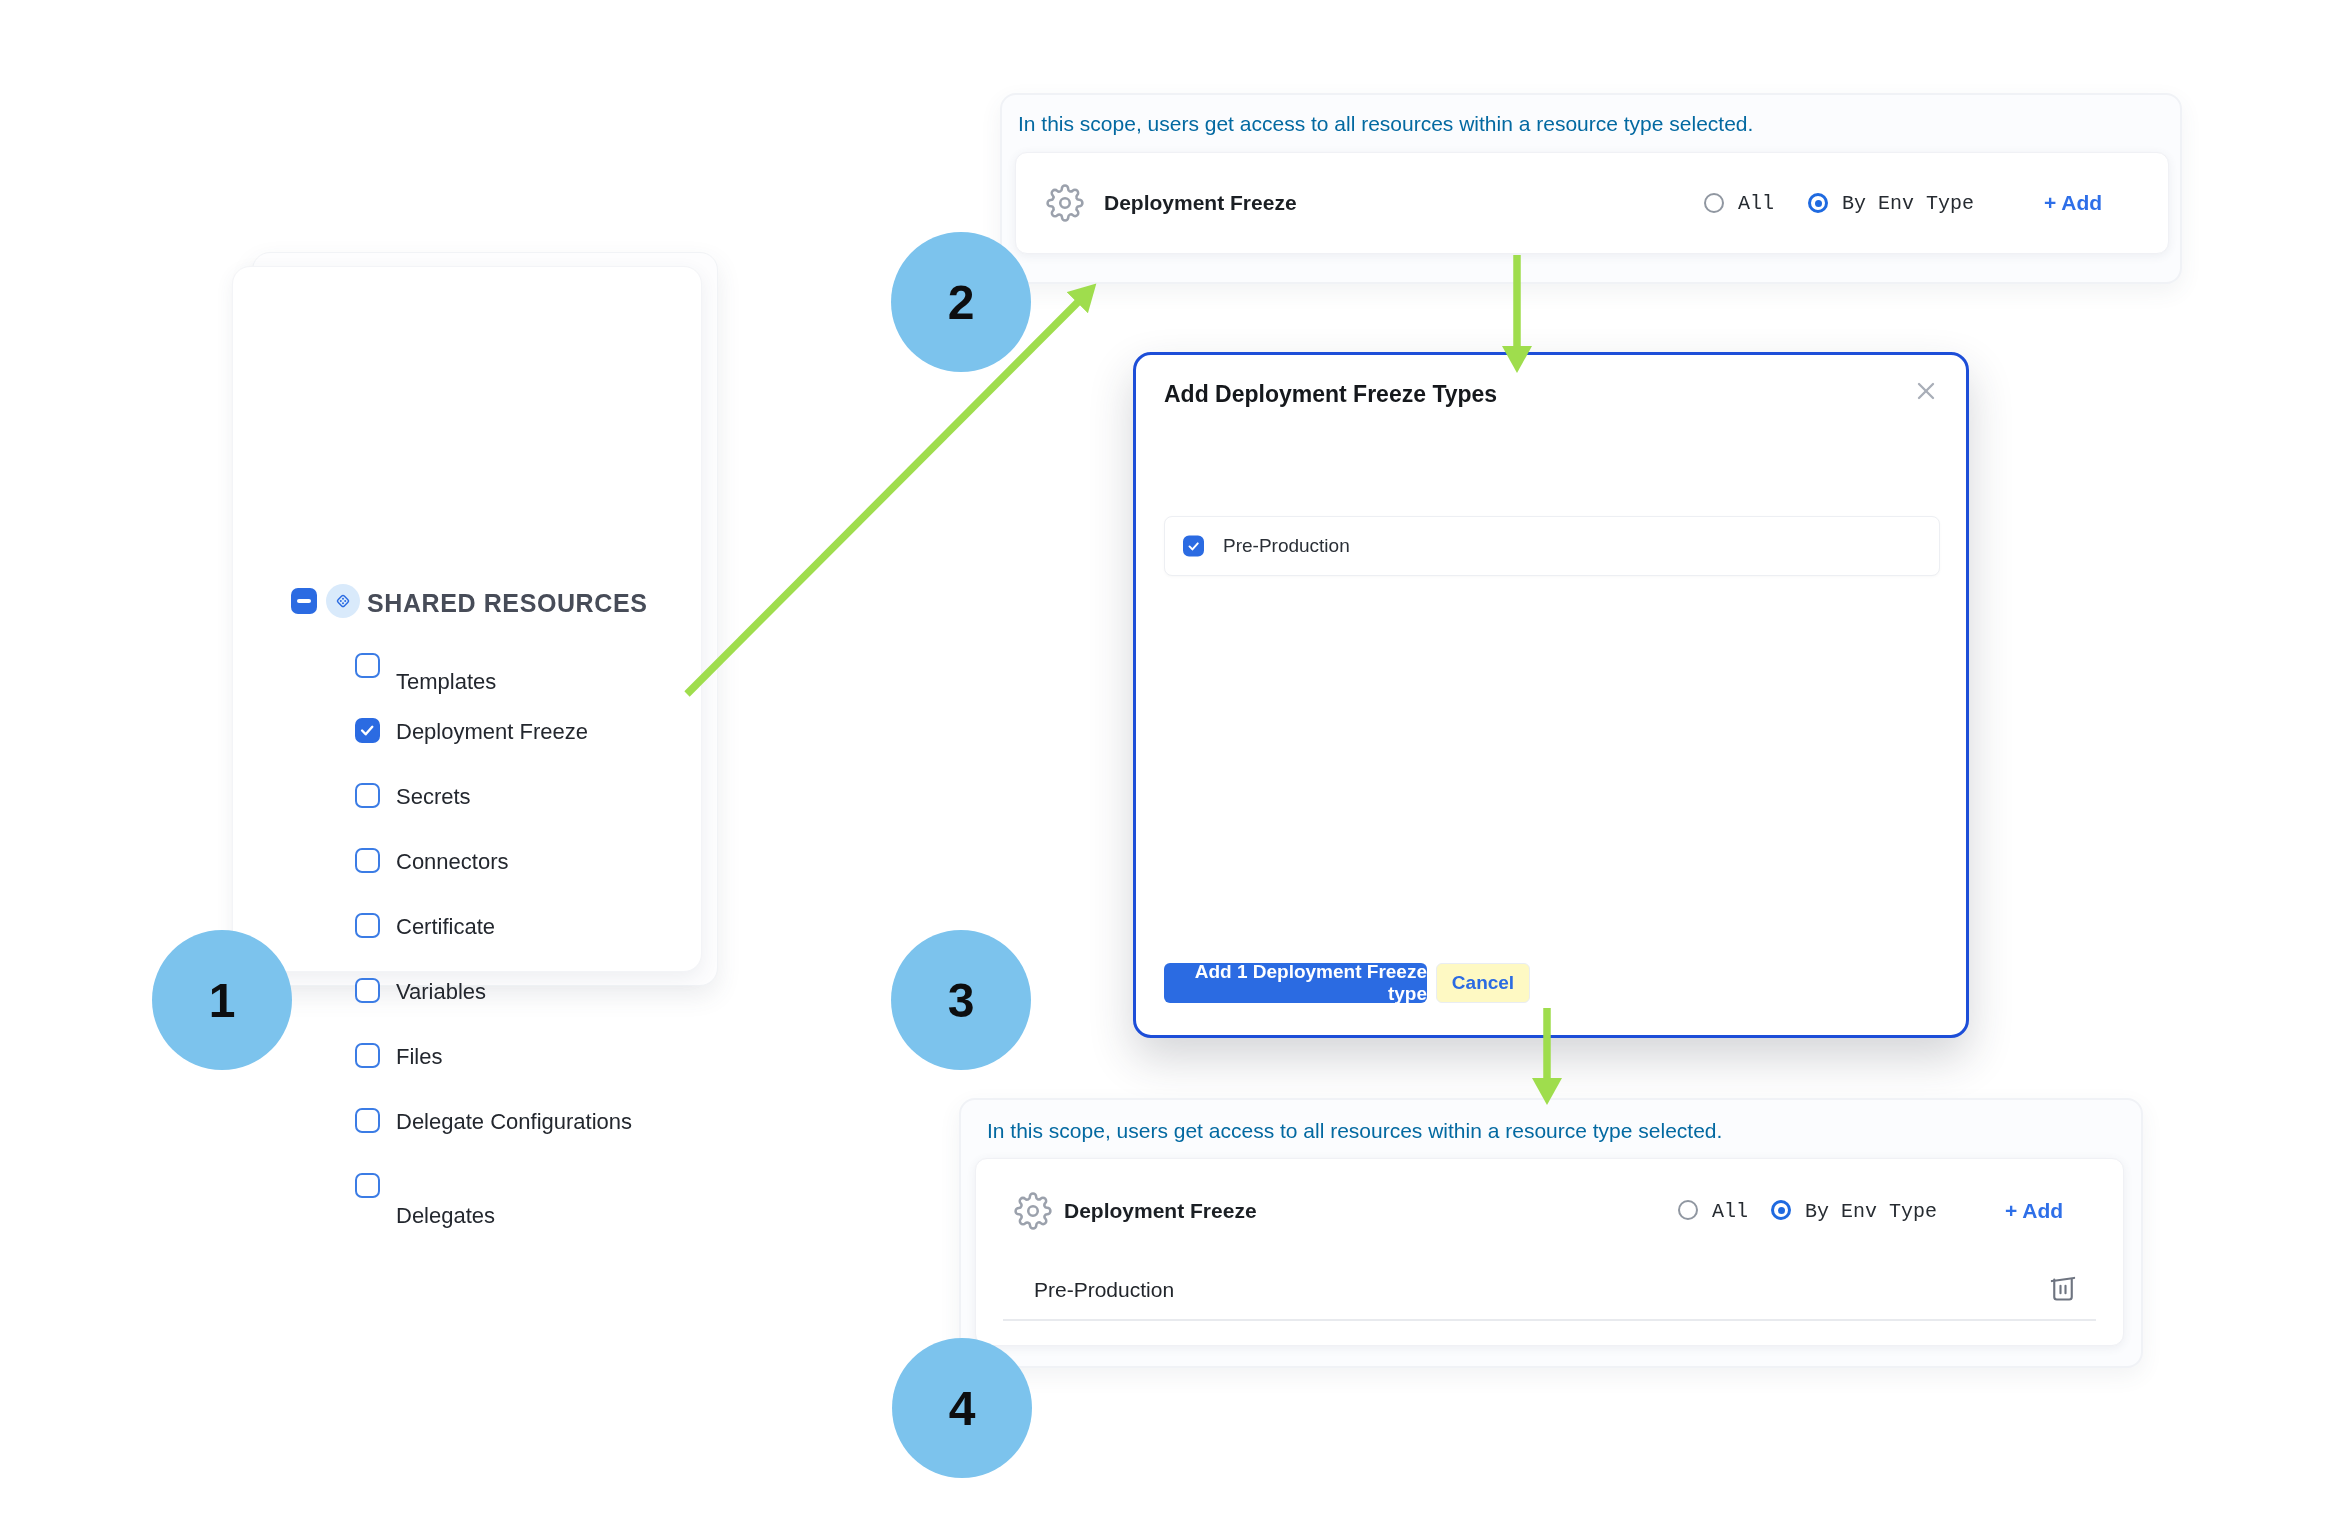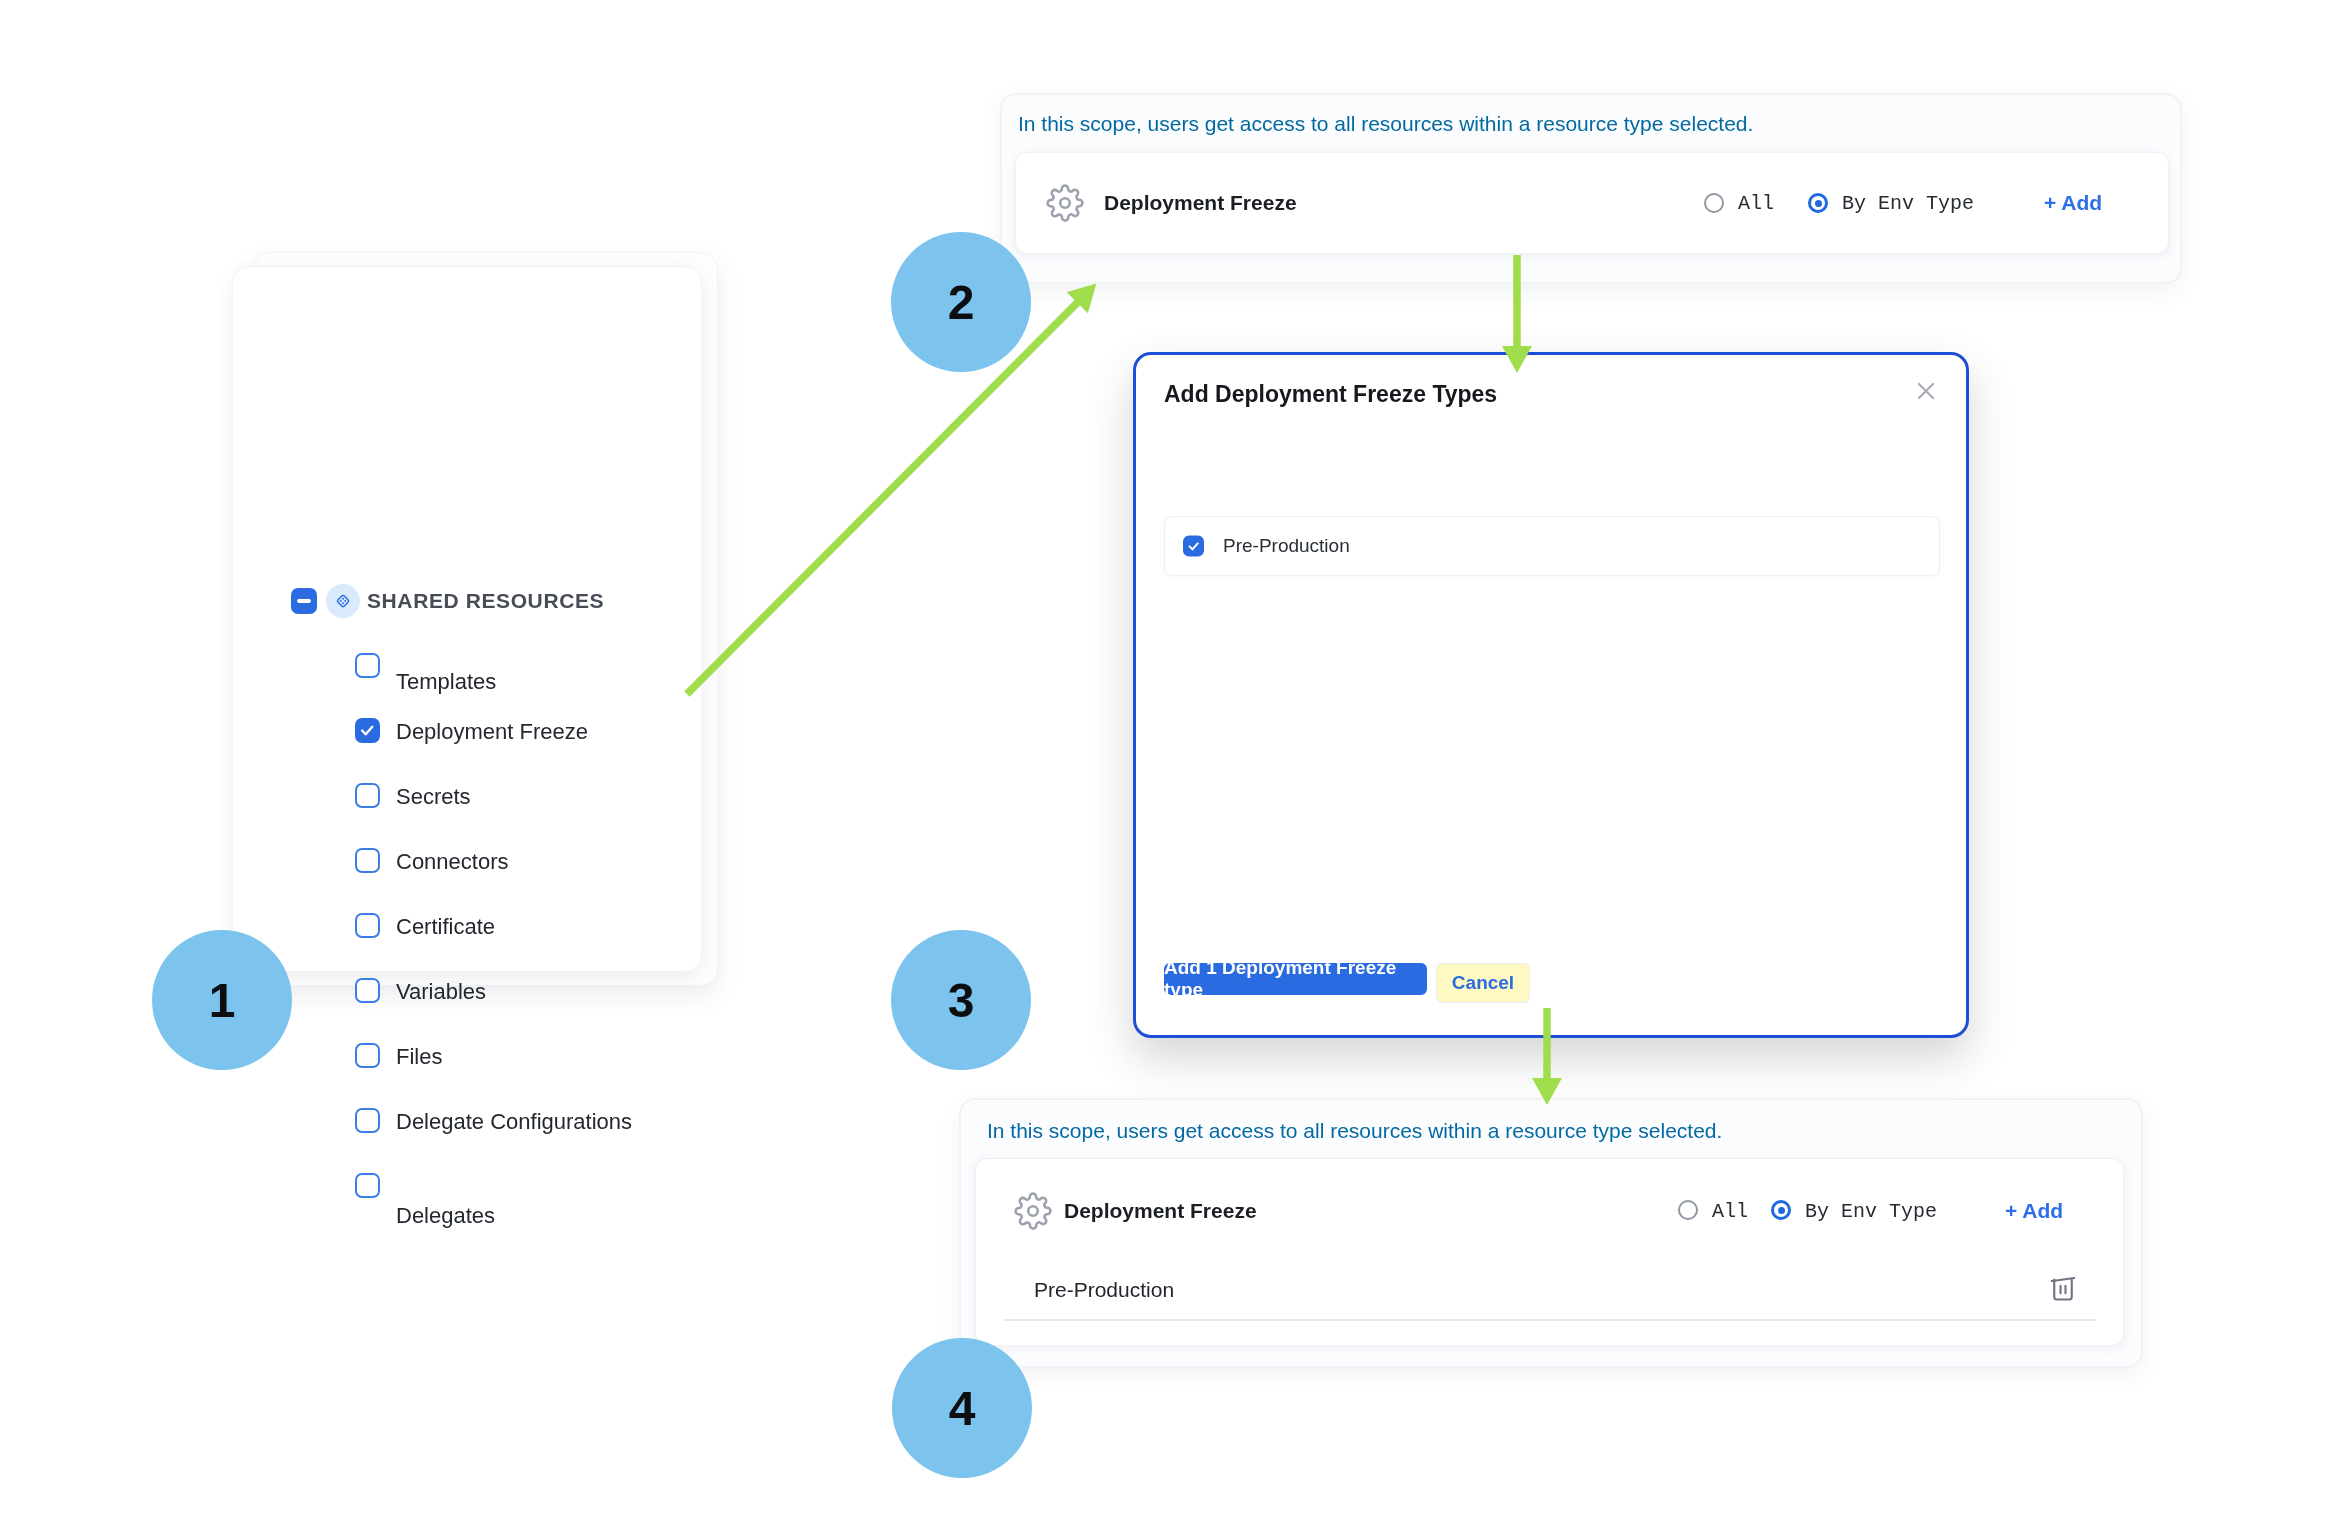--- a/index.html
+++ b/index.html
@@ -34,21 +34,21 @@
   
   .res-label{position:absolute;font-size:21px;font-weight:700;color:#1b1f24;}
   .add-link{position:absolute;font-size:21px;font-weight:700;color:#2e6fe8;cursor:pointer;}
   .vcenter{top:50%;transform:translateY(-50%);}
 
   
   .backcard{position:absolute;background:#fdfdfe;border:1.5px solid #f1f3f6;border-radius:18px;
             box-shadow:0 10px 24px rgba(70,80,100,0.10);}
   .treecard{position:absolute;background:#ffffff;border:1.5px solid #f3f4f7;border-radius:18px;
             box-shadow:0 6px 18px rgba(70,80,100,0.08);}
-  .tree-title{position:absolute;font-size:21px;font-weight:600;letter-spacing:0.6px;color:#474c58;}
+  .tree-title{position:absolute;font-size:25px;font-weight:600;letter-spacing:0.6px;color:#474c58;}
   .tree-item-label{position:absolute;font-size:22px;color:#23272e;}
   .res-icon-circle{position:absolute;width:34px;height:34px;border-radius:50%;background:#d9eafb;
                    display:flex;align-items:center;justify-content:center;}
 
   
   .modal{position:absolute;background:#fff;border:3px solid #1d4ed8;border-radius:18px;
          box-shadow:0 20px 45px rgba(40,45,60,0.20);}
   .modal-title{position:absolute;font-size:23px;font-weight:700;color:#15181c;}
   .opt-row{position:absolute;left:28px;width:774px;height:58px;background:#fff;
            border:1.5px solid #edeff3;border-radius:8px;box-shadow:0 1px 3px rgba(0,0,0,0.03);}
@@ -153,21 +153,21 @@
 
     <div class="opt-row" style="top:161px;">
       <div class="cb cb-21 on" style="left:18px;top:50%;transform:translateY(-50%);">
         <svg viewBox="0 0 24 24">
             <polyline points="4.5,12.5 9.8,18 19.5,7" fill="none" stroke="#fff" stroke-width="3.5" stroke-linecap="round" stroke-linejoin="round"></polyline>
           </svg>
       </div>
       <div class="opt-label vcenter">Pre-Production</div>
     </div>
 
-    <div class="btn btn-primary" style="left:28px;top:608px;width:263px;height:32px;">Add 1 Deployment Freeze type</div>
+    <div class="btn btn-primary" style="left:28px;top:608px;width:263px;height:40px;text-align:right;">Add 1 Deployment Freeze type</div>
     <div class="btn btn-secondary" style="left:300px;top:608px;width:94px;height:40px;">Cancel</div>
   </div>
 
   <div class="panel" style="left:959px;top:1098px;width:1180px;height:266px;">
     <div class="desc" style="left:26px;top:19px;">In this scope, users get access to all resources within a resource type selected.</div>
     <div class="card" style="left:14px;top:58px;width:1147px;height:186px;">
       <span class="icon" style="position:absolute;left:38px;top:33px;">
         <svg width="38" height="38" viewBox="0 0 24 24" fill="none" stroke="#9ba1ac" stroke-width="1.6" stroke-linecap="round" stroke-linejoin="round">
           <circle cx="12" cy="12" r="3"></circle>
           <path d="M19.4 15a1.65 1.65 0 0 0 .33 1.82l.06.06a2 2 0 0 1 0 2.83 2 2 0 0 1-2.83 0l-.06-.06a1.65 1.65 0 0 0-1.82-.33 1.65 1.65 0 0 0-1 1.51V21a2 2 0 0 1-2 2 2 2 0 0 1-2-2v-.09A1.65 1.65 0 0 0 9 19.4a1.65 1.65 0 0 0-1.82.33l-.06.06a2 2 0 0 1-2.83 0 2 2 0 0 1 0-2.83l.06-.06a1.65 1.65 0 0 0 .33-1.82 1.65 1.65 0 0 0-1.51-1H3a2 2 0 0 1-2-2 2 2 0 0 1 2-2h.09A1.65 1.65 0 0 0 4.6 9a1.65 1.65 0 0 0-.33-1.82l-.06-.06a2 2 0 0 1 0-2.83 2 2 0 0 1 2.83 0l.06.06a1.65 1.65 0 0 0 1.82.33H9a1.65 1.65 0 0 0 1-1.51V3a2 2 0 0 1 2-2 2 2 0 0 1 2 2v.09a1.65 1.65 0 0 0 1 1.51 1.65 1.65 0 0 0 1.82-.33l.06-.06a2 2 0 0 1 2.83 0 2 2 0 0 1 0 2.83l-.06.06a1.65 1.65 0 0 0-.33 1.82V9a1.65 1.65 0 0 0 1.51 1H21a2 2 0 0 1 2 2 2 2 0 0 1-2 2h-.09a1.65 1.65 0 0 0-1.51 1z"></path>

